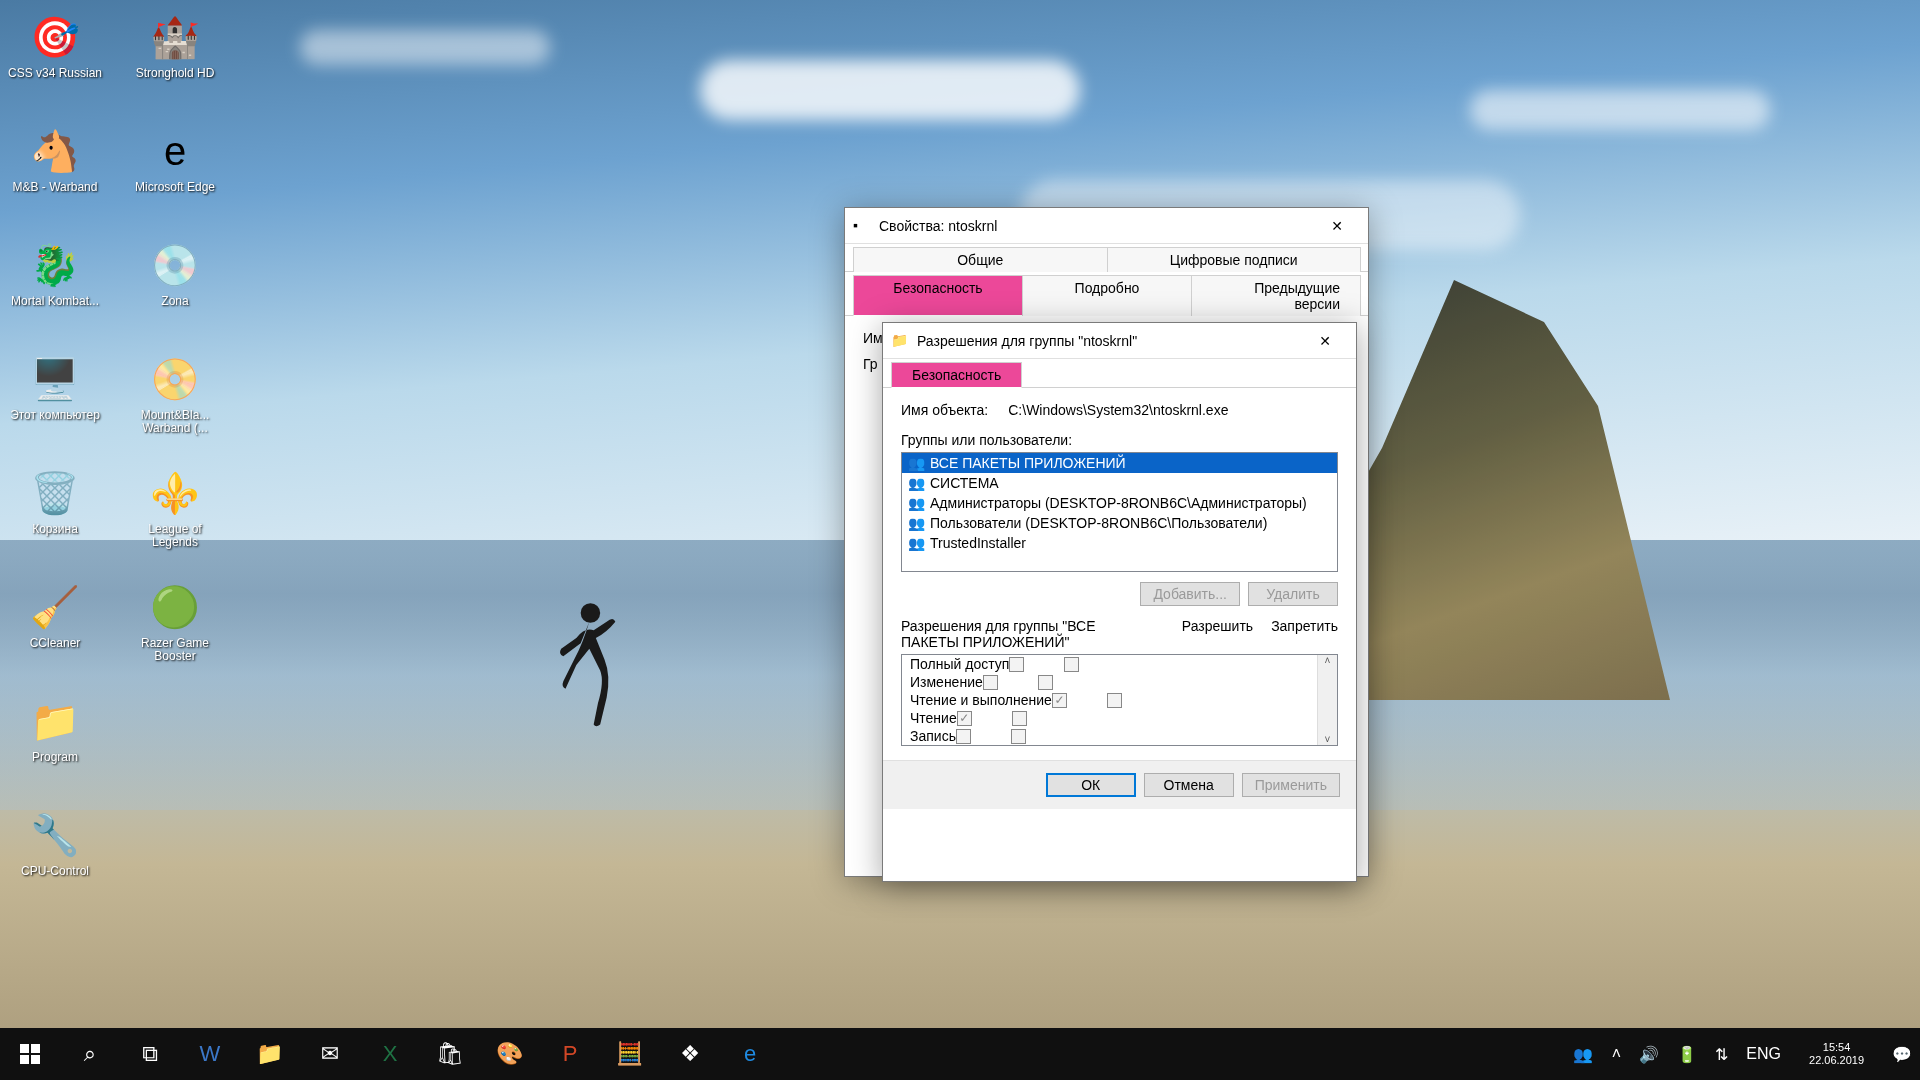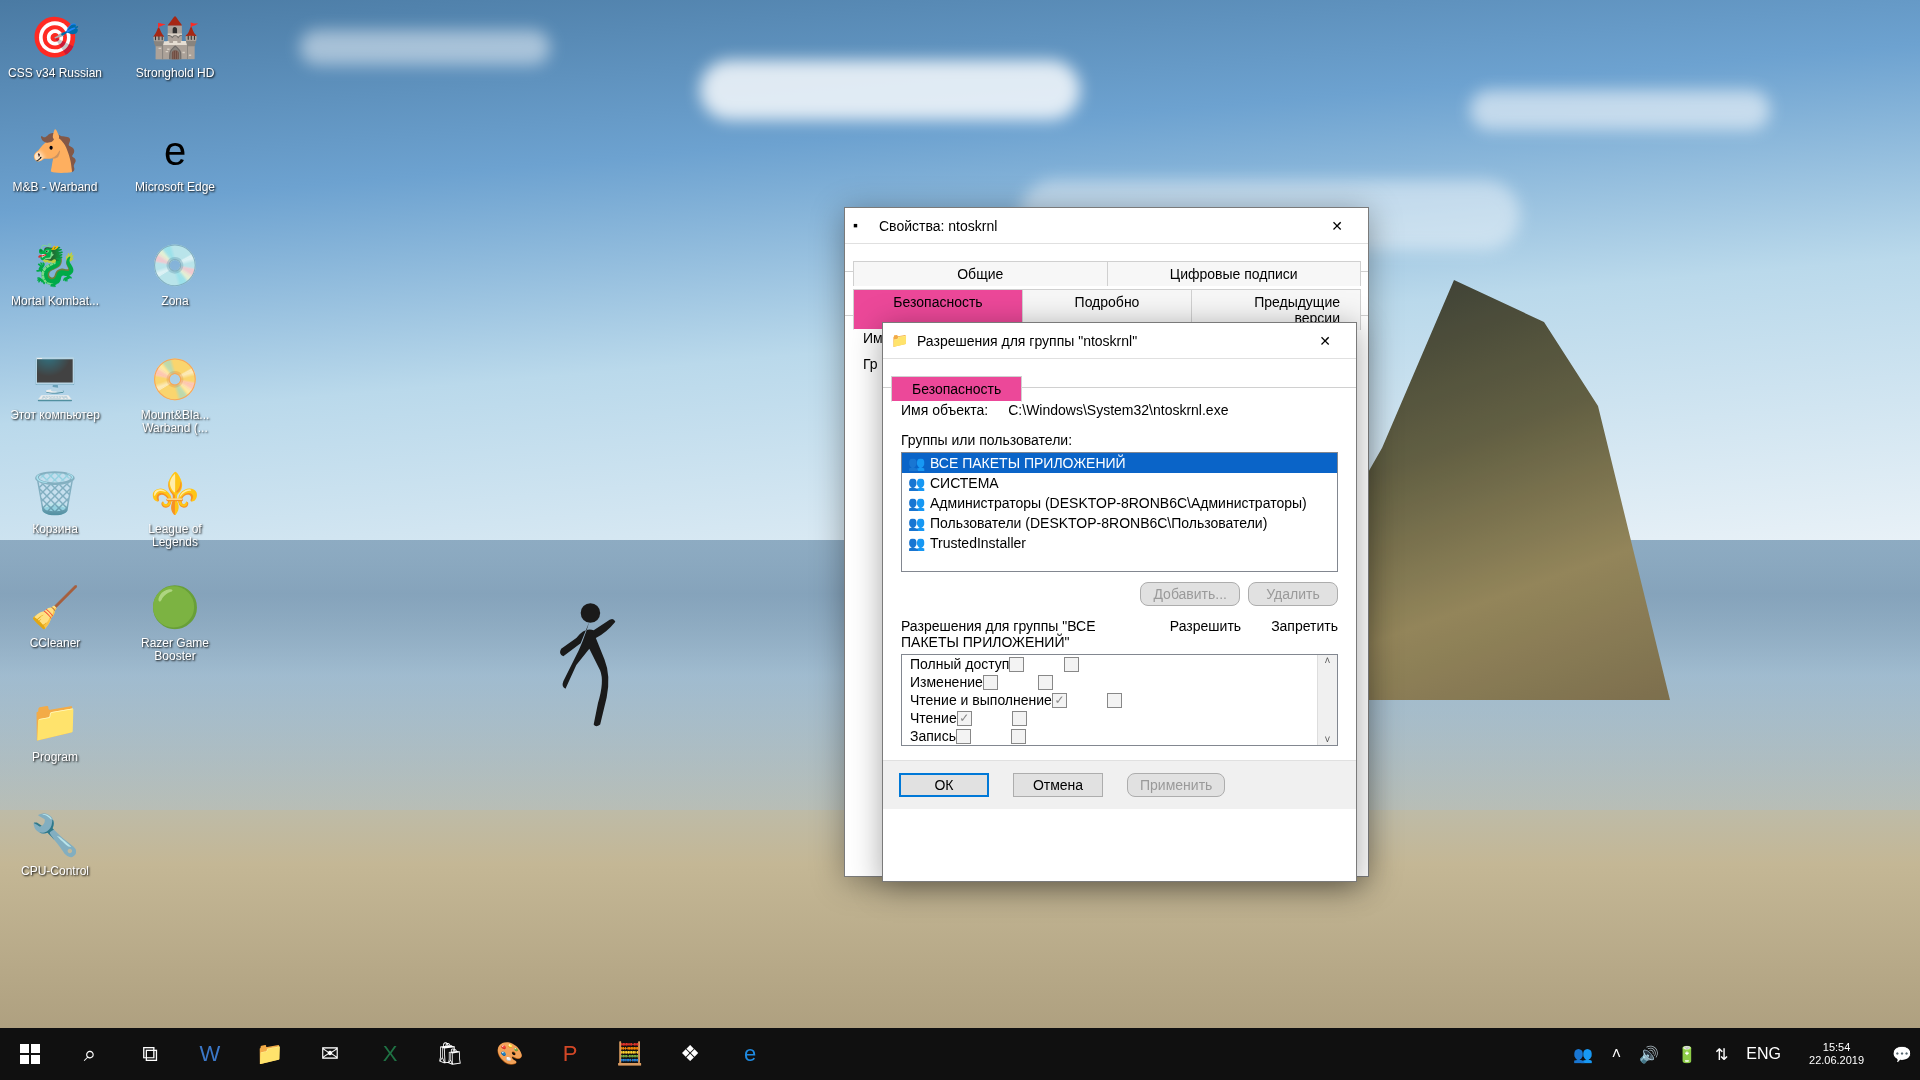--- a/index.html
+++ b/index.html
@@ -26,43 +26,43 @@
 .di-img{width:56px;height:56px;display:flex;align-items:center;justify-content:center;font-size:40px;margin-bottom:2px;}
 .di-label{color:#fff;font-size:12px;text-align:center;text-shadow:1px 1px 2px #000;line-height:1.1;word-break:break-word;}
 
 
 .window{position:absolute;background:#fff;border:1px solid #7a7a7a;box-shadow:0 5px 30px rgba(0,0,0,.35);font-size:14px;}
 .titlebar{height:36px;display:flex;align-items:center;padding:0 8px;background:#fff;border-bottom:1px solid #e0e0e0;}
 .titlebar .t-icon{width:18px;height:18px;margin-right:8px;}
 .titlebar .spacer{flex:1;}
 .win-btn{width:46px;height:36px;display:flex;align-items:center;justify-content:center;font-size:14px;}
 .tabstrip{display:flex;border-bottom:1px solid #d0d0d0;padding:0 8px;margin-top:2px;}
-.tab{padding:4px 20px;border:1px solid #d0d0d0;border-bottom:none;background:#f7f7f7;font-size:14px;margin-right:-1px;cursor:pointer;position:relative;top:15px;}
+.tab{padding:4px 20px;border:1px solid #d0d0d0;border-bottom:none;background:#f7f7f7;font-size:14px;margin-right:-1px;cursor:pointer;position:relative;top:1px;}
 .tab.active{background:#ec4899;border-bottom:1px solid #fff;}
 .tab-body{padding:14px 18px;}
 .row{display:flex;align-items:center;margin-bottom:10px;}
 .lbl{font-size:14px;}
 .list{border:1px solid #828790;height:120px;overflow:auto;background:#fff;}
 .list-item{display:flex;align-items:center;padding:1px 6px;font-size:14px;cursor:default;}
 .list-item.selected{background:#0a64c8;color:#fff;}
 .li-icon{width:18px;height:18px;margin-right:4px;display:inline-flex;align-items:center;justify-content:center;}
 .btn-row{display:flex;justify-content:flex-end;gap:8px;margin-top:10px;}
 .wbtn{min-width:90px;padding:3px 12px;background:#e1e1e1;border:1px solid #adadad;font-size:14px;cursor:pointer;}
-.wbtn:disabled{color:#9a9a9a;border-radius:8px;}
+.wbtn:disabled{color:#9a9a9a;}
 .wbtn.primary{border:2px solid #0078d7;padding:2px 11px;}
 .perm-head{display:flex;justify-content:space-between;font-size:14px;margin:12px 0 4px;}
-.perm-head .cols{display:flex;gap:30px;}
+.perm-head .cols{display:flex;gap:18px;}
 .perm-box{border:1px solid #828790;position:relative;}
 .perm-row{display:flex;align-items:center;justify-content:flex-start;padding:1px 26px 1px 8px;font-size:14px;}
 .perm-row .cbs{display:flex;gap:40px;}
 .cb{width:15px;height:15px;border:1px solid #888;background:#fff;display:inline-flex;align-items:center;justify-content:center;font-size:12px;color:#888;}
 .cb.on::after{content:"✓";}
 .cb.dis{background:#f3f3f3;}
 .perm-scroll{position:absolute;right:0;top:0;bottom:0;width:20px;background:#f0f0f0;border-left:1px solid #ddd;display:flex;flex-direction:column;justify-content:space-between;align-items:center;font-size:10px;color:#555;}
-.dlg-footer{display:flex;gap:24px;padding:12px 16px;background:#f0f0f0;border-top:1px solid #e0e0e0;}
+.dlg-footer{display:flex;justify-content:flex-end;gap:8px;padding:12px 16px;background:#f0f0f0;border-top:1px solid #e0e0e0;}
 
 .taskbar{position:absolute;left:0;right:0;bottom:0;height:52px;background:#101010;display:flex;align-items:center;color:#fff;}
 .tb-btn{width:60px;height:52px;display:flex;align-items:center;justify-content:center;font-size:22px;cursor:pointer;}
 .tb-spacer{flex:1;}
 .tray{display:flex;align-items:center;height:100%;padding:0 8px;gap:18px;font-size:16px;}
 .clock{text-align:center;font-size:11px;line-height:1.2;padding:0 10px;}
 </style>
 </head>
 <body>
 

